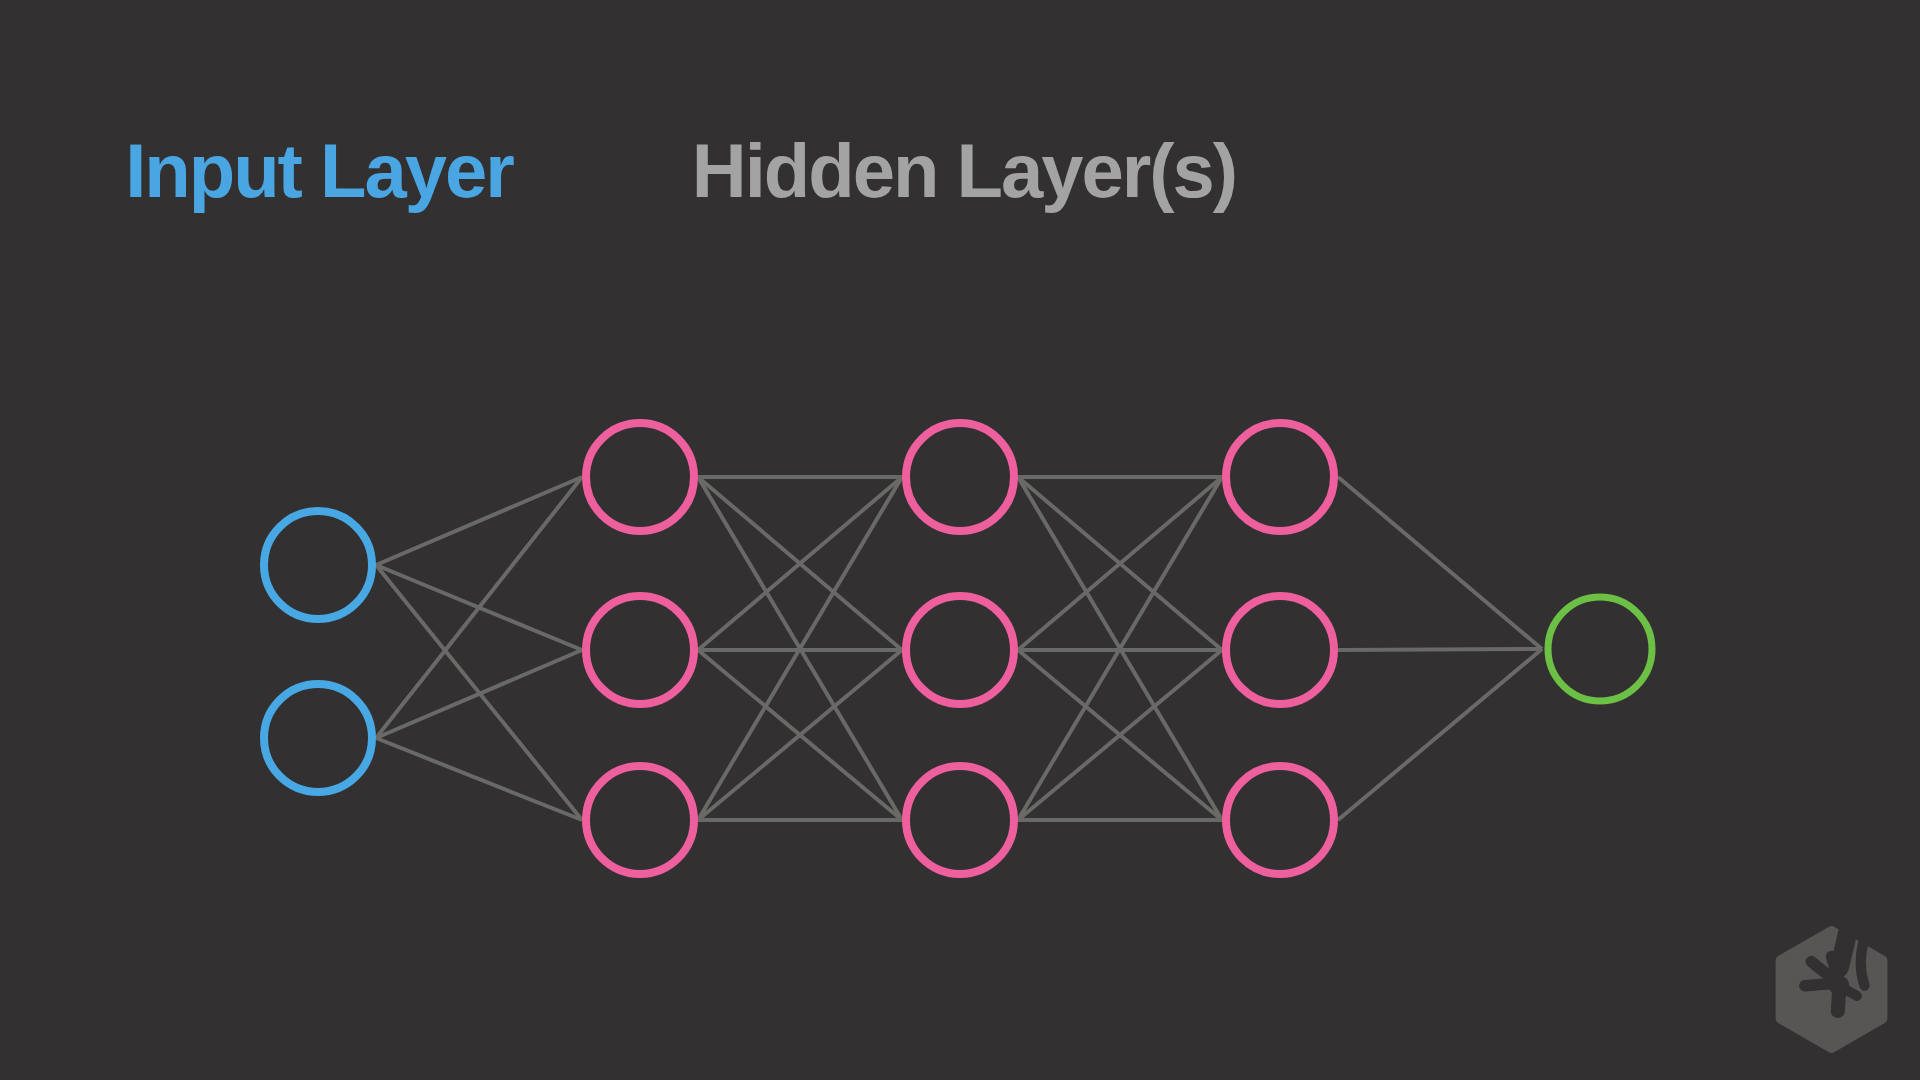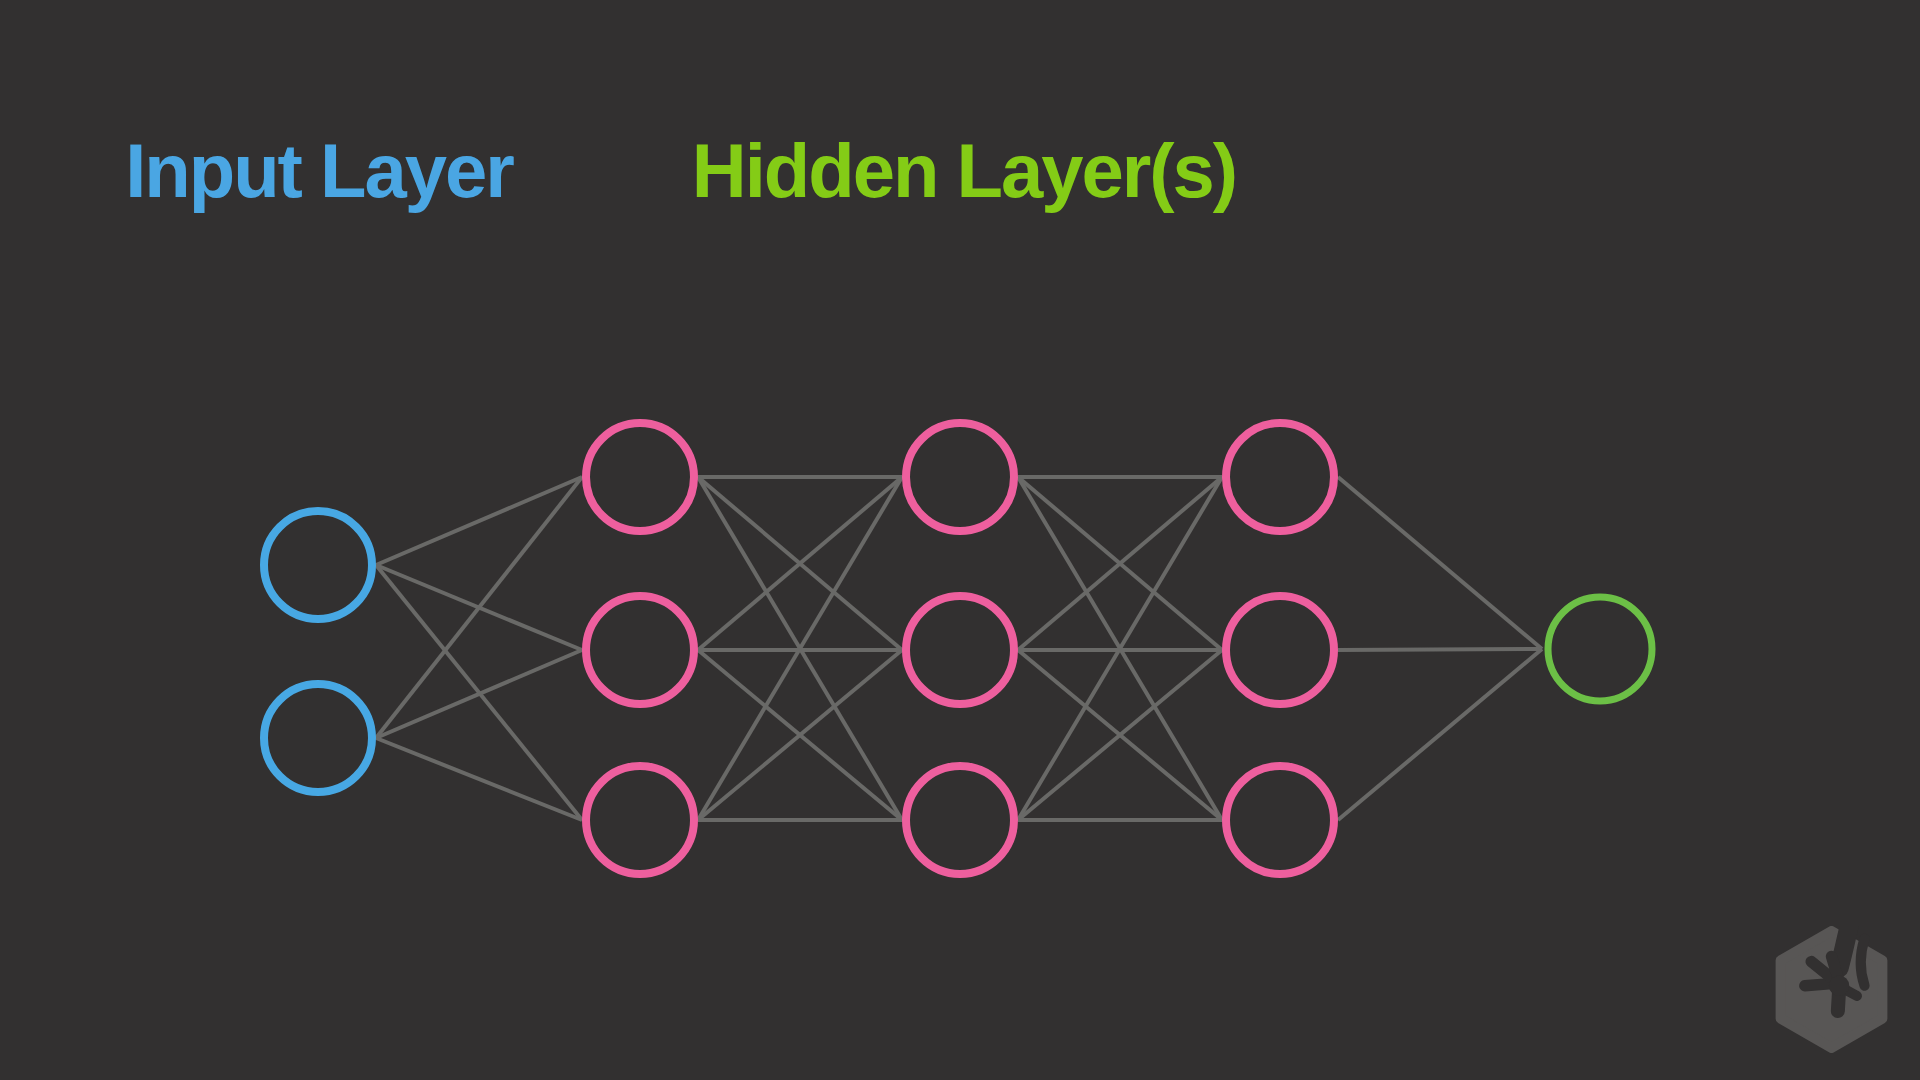--- a/index.html
+++ b/index.html
@@ -86,21 +86,21 @@
         <circle cx="960" cy="650" r="54" fill="#323030" stroke="#ee5f9e" stroke-width="8"></circle>
         <circle cx="960" cy="820" r="54" fill="#323030" stroke="#ee5f9e" stroke-width="8"></circle>
         <circle cx="1280" cy="477" r="54" fill="#323030" stroke="#ee5f9e" stroke-width="8"></circle>
         <circle cx="1280" cy="650" r="54" fill="#323030" stroke="#ee5f9e" stroke-width="8"></circle>
         <circle cx="1280" cy="820" r="54" fill="#323030" stroke="#ee5f9e" stroke-width="8"></circle>
         <circle cx="1600" cy="649" r="52" fill="#323030" stroke="#6cc046" stroke-width="7"></circle>
       </g>
   </svg>
 
   <div class="layer-title" id="title-input" style="left: 319px; top: 133px; color: rgb(74, 166, 227);">Input Layer</div>
-  <div class="layer-title" id="title-hidden" style="left: 964px; top: 133px; color: #84cc16;">Hidden Layer(s)</div>
+  <div class="layer-title" id="title-hidden" style="left: 964px; top: 133px; color: #a3a3a3;">Hidden Layer(s)</div>
 
   <svg id="brand-logo" viewBox="0 0 100 100" xmlns="http://www.w3.org/2000/svg">
     <path id="logo-hexagon" d="M50 4 L90 27 V73 L50 96 L10 73 V27 Z" stroke-width="8" stroke-linejoin="round" fill="#5a5857" stroke="#5a5857"></path>
     <g id="logo-foot" fill="none" stroke-linecap="round" stroke="#323030">
       <path d="M64 0 C 61 12 59 22 56 33" stroke-width="15"></path>
       <path d="M55 45 L29 47" stroke-width="9"></path>
       <path d="M55 45 L34 28" stroke-width="9"></path>
       <path d="M56 44 L50 24" stroke-width="9"></path>
       <path d="M57 48 L70 55" stroke-width="8"></path>
       <path d="M56 50 L55 67" stroke-width="11"></path>

